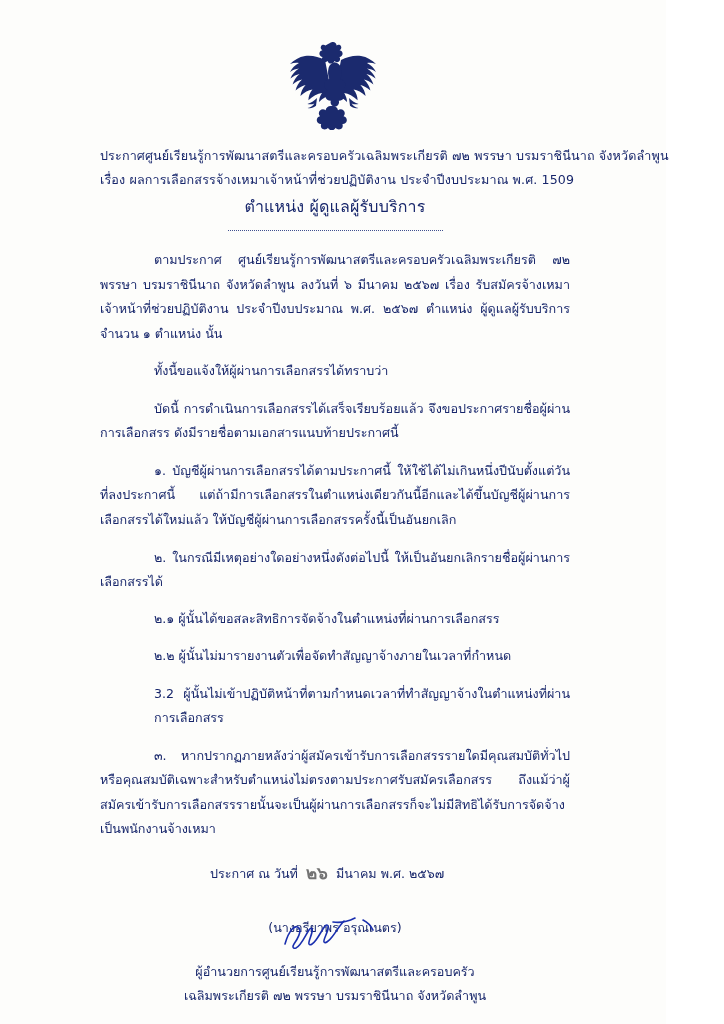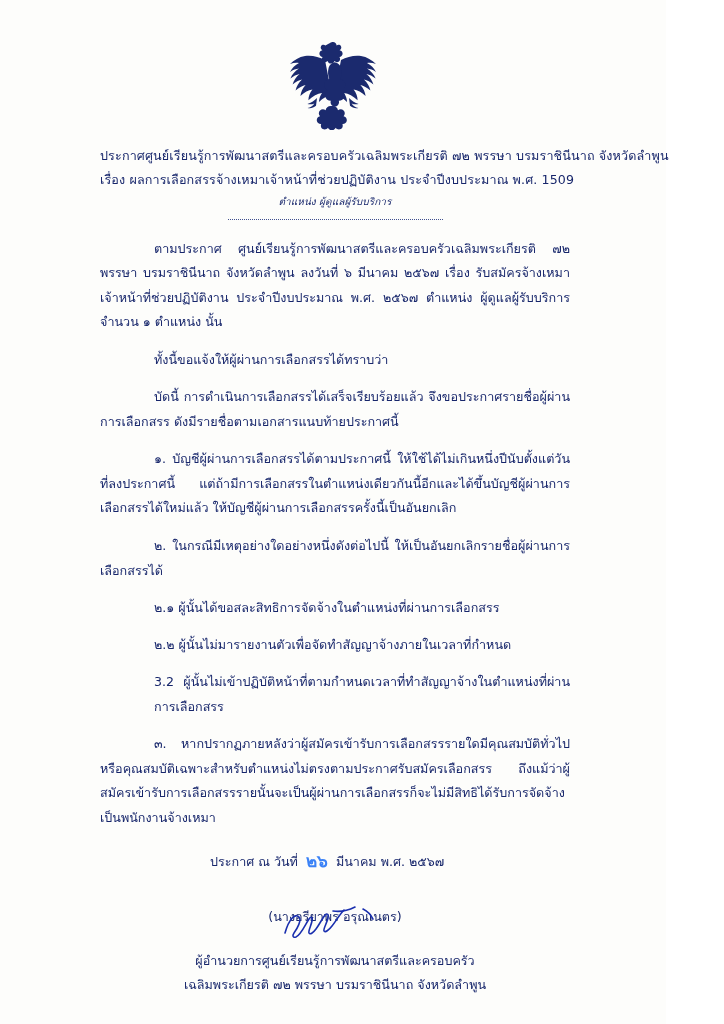--- a/index.html
+++ b/index.html
@@ -40,21 +40,21 @@
     text-align: center;
     margin-top: 14px;
   }
   .title-line {
     display: block;
     white-space: nowrap;
     letter-spacing: 0.01em;
   }
   .title-line.l1 { font-size: 12.6px; }
   .title-line.l2 { font-size: 12.6px; }
-  .title-line.l3 { font-size: 10px; font-style: italic; }
+  .title-line.l3 { font-size: 16px; }
   .rule {
     width: 215px;
     border-top: 1px dotted #40508f;
     margin: 7px auto 0 auto;
     height: 0;
   }
   .para {
     margin-top: 13px;
     text-align: justify;
     text-justify: inter-word;
@@ -67,21 +67,21 @@
   .tight { margin-top: 4px; }
   .date-line {
     margin-top: 14px;
     padding-left: 110px;
     font-size: 12.6px;
     position: relative;
   }
   .date-num {
     font-size: 17px;
     font-weight: bold;
-    color: #3b82f6;
+    color: #737373;
     padding: 0 4px;
     position: relative;
     top: 1px;
   }
   .signature-area {
     margin-top: 16px;
     text-align: center;
     position: relative;
     height: 44px;
   }

